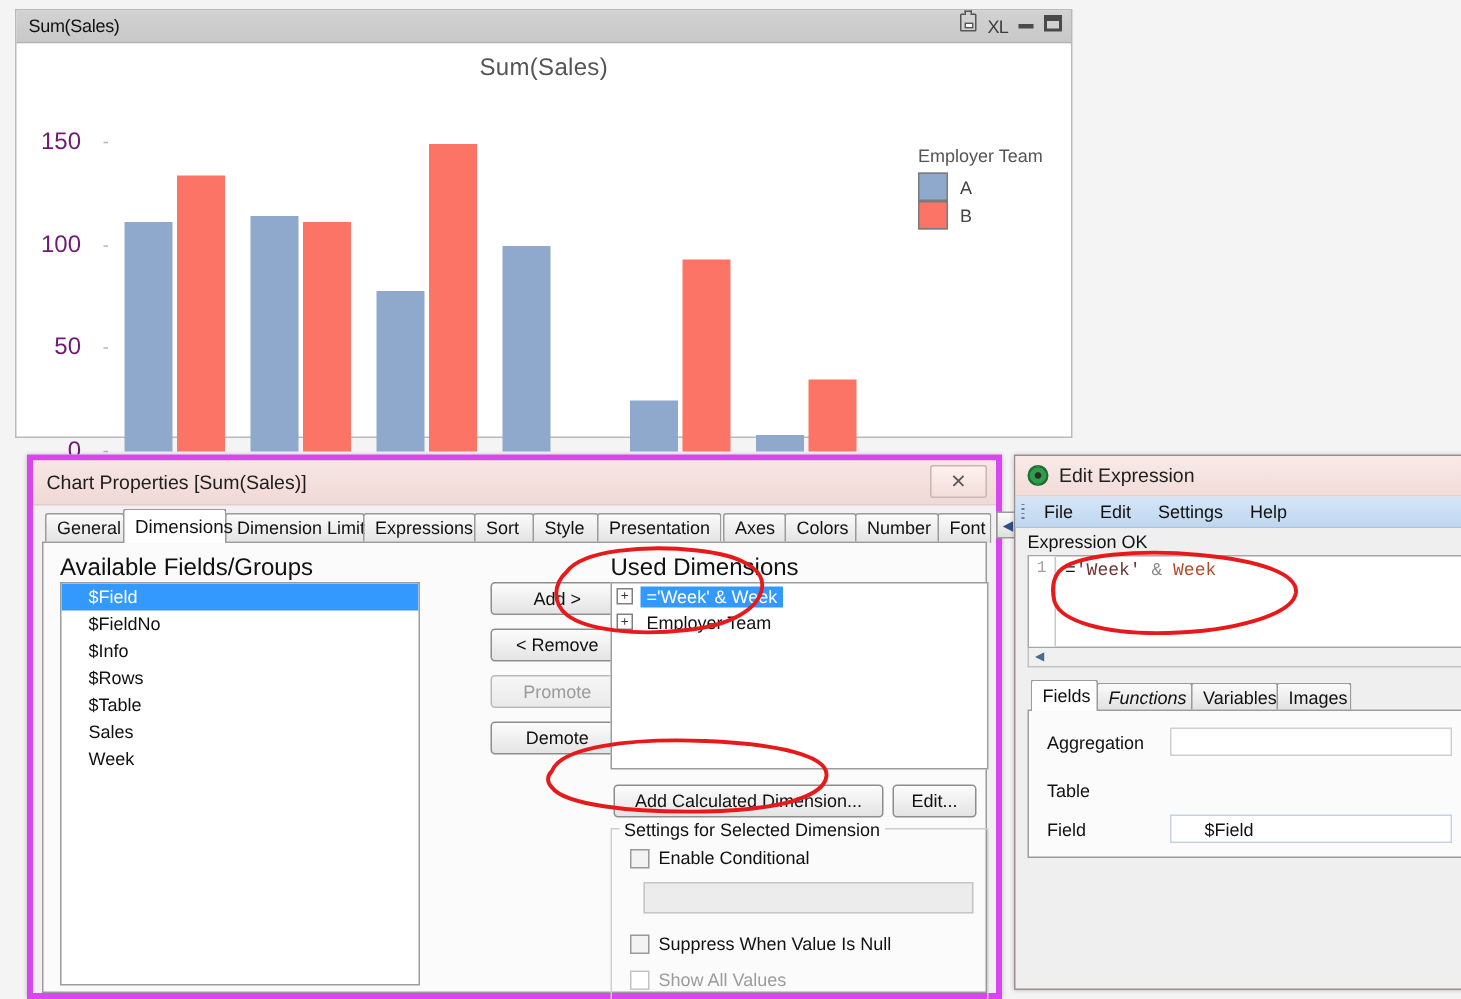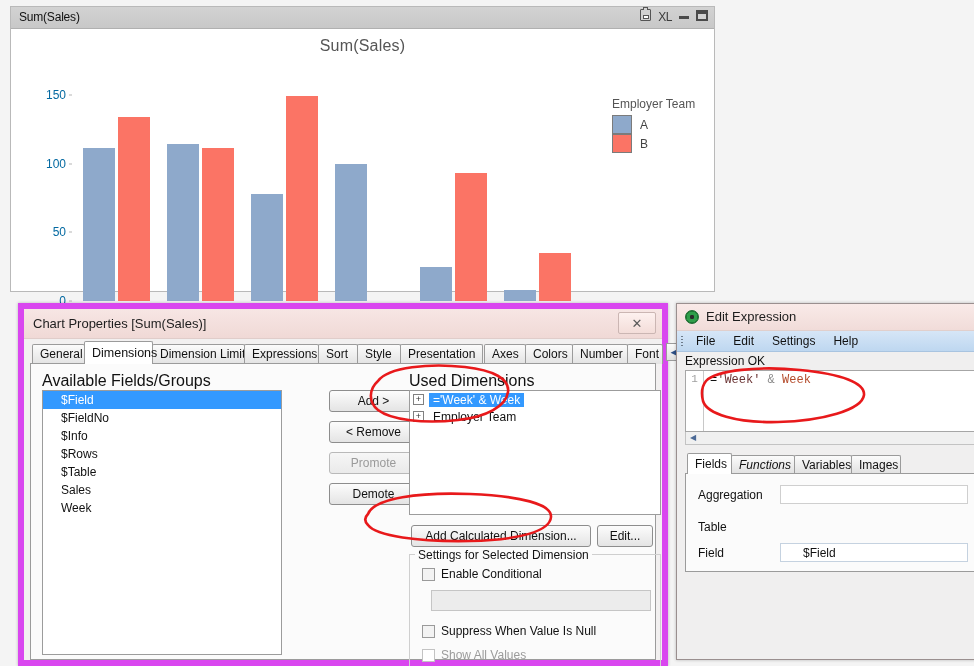--- a/index.html
+++ b/index.html
@@ -42,22 +42,22 @@
     border-top-width:4px;box-sizing:border-box;background:#d2d2d2;}
 
   #chart-body{position:absolute;left:1px;top:22px;right:1px;bottom:1px;background:#fff;}
   #chart-title{
     position:absolute;left:0;right:0;top:8px;text-align:center;
     font-size:16px;color:#555;letter-spacing:0.2px;
   }
 
   
   #plot{position:absolute;left:62px;top:52px;width:590px;height:220px;}
-  .ytick{position:absolute;right:100%;margin-right:8px;transform:translateY(-50%);
-    font-size:12px;color:#0369a1;white-space:nowrap;}
+  .ytick{position:absolute;right:100%;margin-right:20px;transform:translateY(-50%);
+    font-size:16px;color:#701a75;white-space:nowrap;}
   .ytick-mark{position:absolute;left:-5px;width:3px;height:1px;background:#b5b5b5;
     transform:translateY(-50%);}
 
   .group{position:absolute;bottom:0;display:flex;align-items:flex-end;justify-content:center;}
   .bar{width:32px;}
   .bar.a{background:#8ea9cb;margin-right:3px;}
   .bar.b{background:#fb7465;}
   .bar.empty{background:transparent;}
   .xlabel{
     position:absolute;top:100%;margin-top:5px;left:50%;transform:translateX(-50%);
@@ -66,21 +66,21 @@
 
   #legend{position:absolute;left:600px;top:68px;width:110px;}
   #legend-title{font-size:12px;color:#555;white-space:nowrap;margin-bottom:4px;}
   .legend-row{display:flex;align-items:center;height:19px;}
   .legend-swatch{width:20px;height:19px;border:1px solid #7b7b7b;box-sizing:border-box;}
   .legend-label{margin-left:8px;font-size:12px;color:#444;}
 
   
   #props{
     position:absolute;left:18px;top:303px;width:650px;height:363px;
-    background:#f2f0f0;border:6px solid #d946ef;box-sizing:border-box;
+    background:#f2f0f0;border:4px solid #d946ef;box-sizing:border-box;
     box-shadow:0 0 3px rgba(0,0,0,.25);
   }
   #props-titlebar{
     position:absolute;left:0;top:0;right:0;height:30px;
     background:linear-gradient(#f7e6e4,#f0d9d6);
     border-bottom:1px solid #e0cdca;box-sizing:border-box;
   }
   #props-title{position:absolute;left:9px;top:7px;font-size:13px;color:#1d1d1d;}
   #props-close{
     position:absolute;right:6px;top:3px;width:38px;height:22px;

